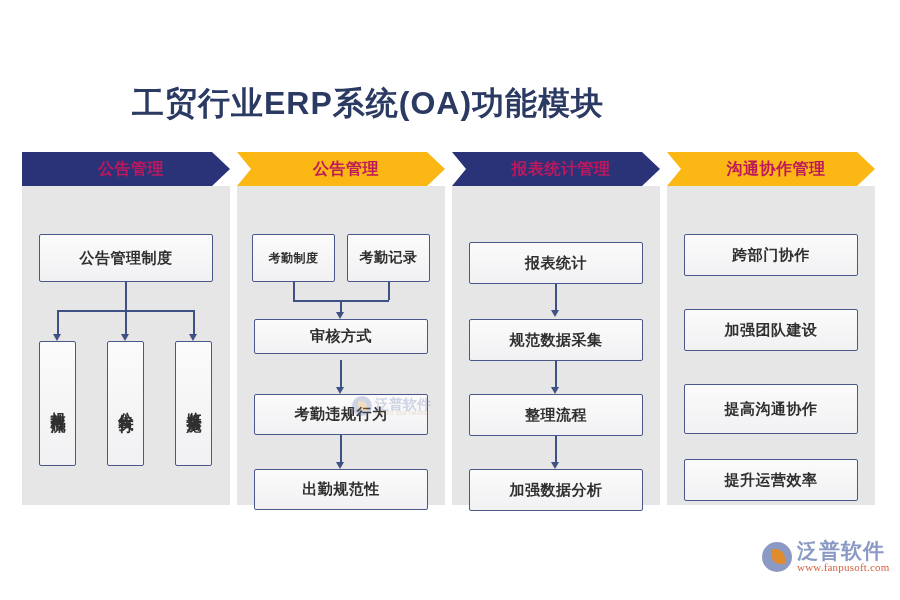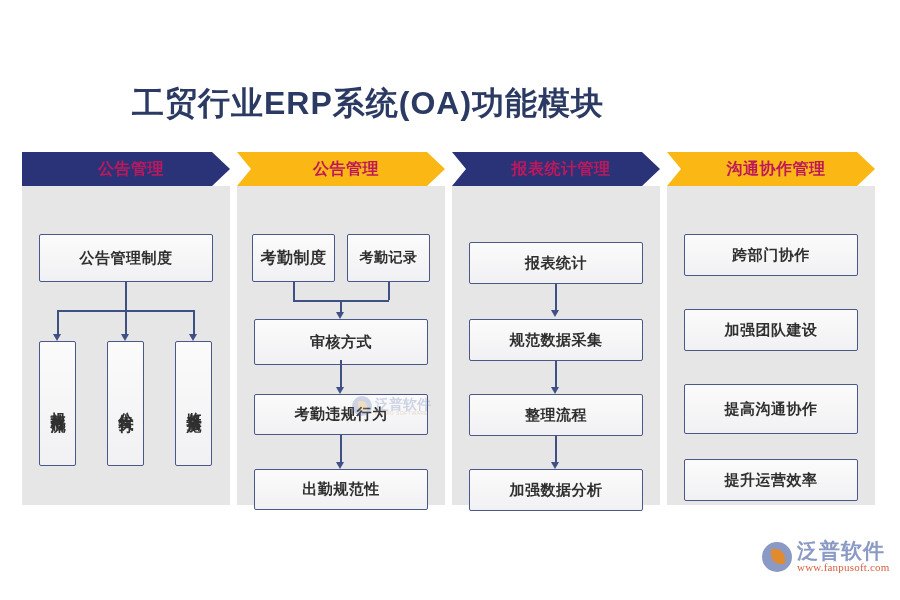--- a/index.html
+++ b/index.html
@@ -217,30 +217,30 @@
 
   <div class="banner">
     <svg class="banner-shape" viewBox="0 0 208 34" preserveAspectRatio="none">
       <polygon points="0,0 190,0 208,17 190,34 0,34 14,17" fill="#fbb713"></polygon>
     </svg>
     <div class="banner-label">公告管理</div>
   </div>
 
   <div class="panel">
 
-    <div class="node" style="left:15px; top:48px; width:83px; height:48px; font-size:16px;">考勤制度</div>
+    <div class="node" style="left:15px; top:48px; width:83px; height:48px; font-size:12px;">考勤制度</div>
     <div class="node" style="left:110px; top:48px; width:83px; height:48px; font-size:14px;">考勤记录</div>
 
     <div class="conn v" style="left:56px; top:96px; height:18px;"></div>
     <div class="conn v" style="left:151px; top:96px; height:18px;"></div>
     <div class="conn h" style="left:56px; top:114px; width:96px;"></div>
     <div class="conn v" style="left:103px; top:114px; height:13px;"></div>
     <div class="arrowhead" style="left:99px; top:126px;"></div>
 
-    <div class="node" style="left:17px; top:133px; width:174px; height:46px;text-align:center;">审核方式</div>
+    <div class="node" style="left:17px; top:133px; width:174px; height:35px;text-align:center;">审核方式</div>
 
     <div class="conn v" style="left:103px; top:174px; height:28px;"></div>
     <div class="arrowhead" style="left:99px; top:201px;"></div>
 
     <div class="node" style="left:17px; top:208px; width:174px; height:41px;">考勤违规行为</div>
 
     <div class="conn v" style="left:103px; top:249px; height:28px;"></div>
     <div class="arrowhead" style="left:99px; top:276px;"></div>
 
     <div class="node" style="left:17px; top:283px; width:174px; height:41px;">出勤规范性</div>

